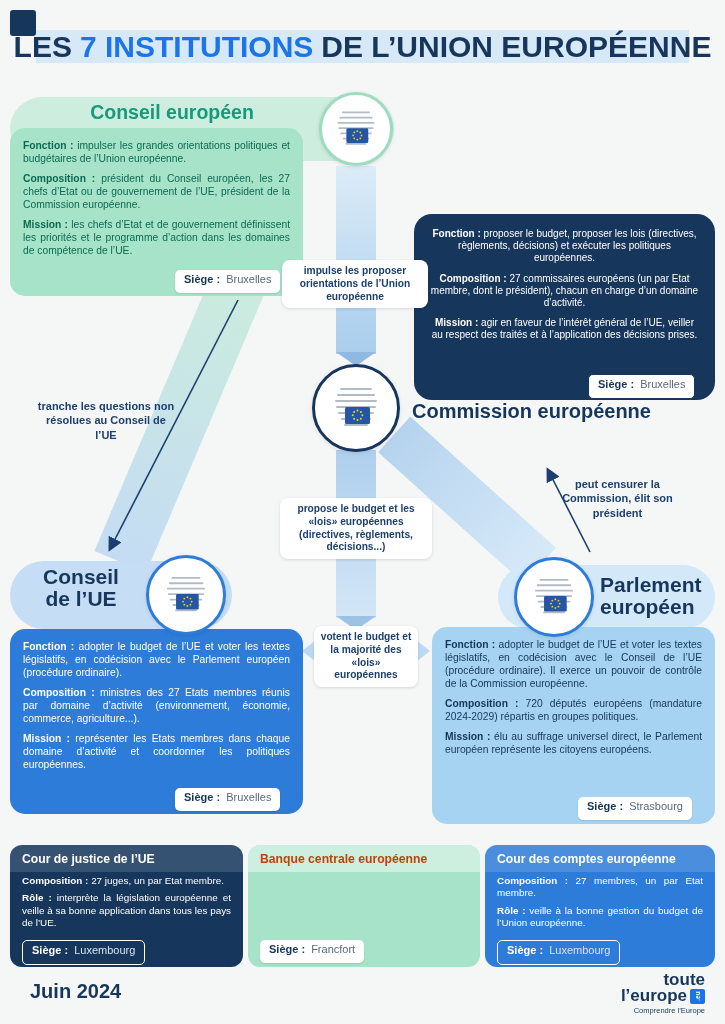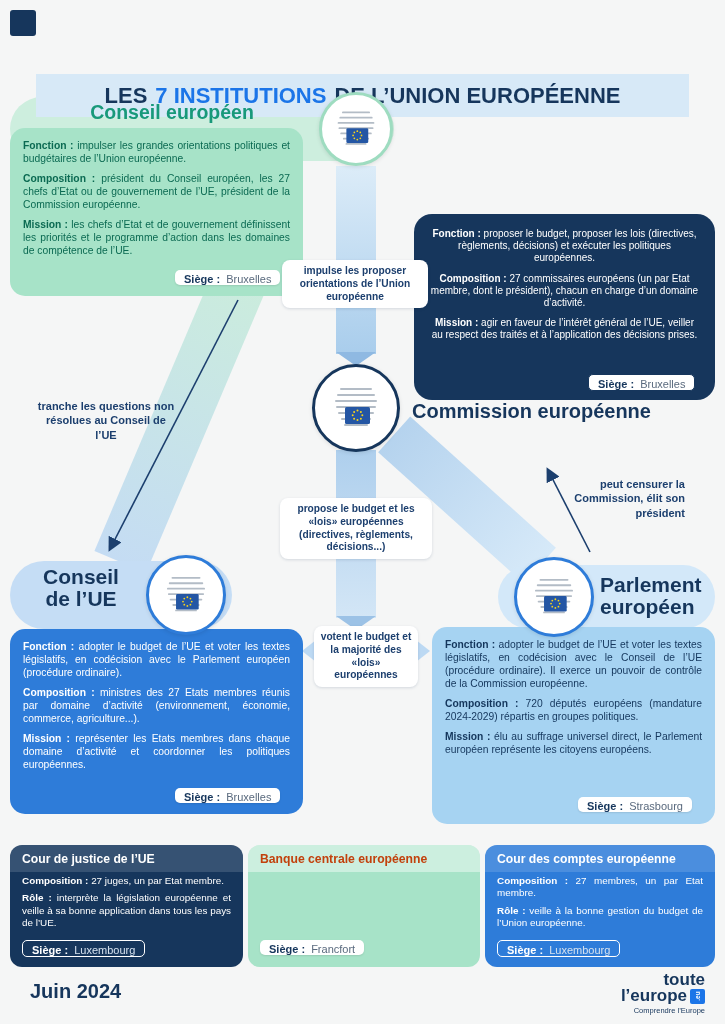--- a/index.html
+++ b/index.html
@@ -2,23 +2,23 @@
 <html><head>
 <meta charset="utf-8">
 <style>
   html,body { margin:0; padding:0; background:#e7e9ea; }
   .page { position:relative; width:725px; height:1024px; background:#f5f6f6; overflow:hidden;
           font-family:"Liberation Sans", sans-serif; }
 
   .brand-square { position:absolute; left:10px; top:10px; width:26px; height:26px;
                   background:#16365c; border-radius:3px; z-index:9; }
 
-  .banner { position:absolute; left:36px; top:30px; width:653px; height:43px; background:#d7e9f7;
+  .banner { position:absolute; left:36px; top:30px; width:653px; height:33px; background:#d7e9f7;
             display:flex; align-items:center; justify-content:center; font-weight:bold;
-            font-size:22px; color:#16365c; z-index:5;margin-top:44px; }
+            font-size:30px; color:#16365c; z-index:5; }
   .banner span { margin:0 4px; white-space:nowrap; }
   .banner .hl { color:#1b75e8; }
 
   
   .band { position:absolute; z-index:1; }
   #band-v1 { left:336px; top:166px; width:40px; height:188px; background:linear-gradient(180deg,#dcecf8,#a9cdec); }
   #band-v2 { left:336px; top:450px; width:40px; height:168px; background:linear-gradient(180deg,#aecfed,#d3e6f6); }
   #band-diag-left  { left:152px; top:268px; width:56px; height:306px; transform:rotate(23deg);
                      background:linear-gradient(180deg,#c6ebda,#bfd9f3); opacity:.9; }
   #band-diag-right { left:443px; top:402px; width:48px; height:196px; transform:rotate(-48deg);
@@ -64,21 +64,21 @@
           font-size:10.3px; line-height:1.26; }
   .card p { margin:0 0 7px; text-align:justify; }
   #card-conseil-eu { left:10px;  top:128px; width:293px; height:168px; background:#a7e3c8; color:#0b6a52; }
   #card-commission { left:414px; top:214px; width:301px; height:186px; background:#16365c; color:#fff;
                      border-radius:18px; padding:14px 15px; font-size:10px; line-height:1.22; }
   #card-commission p { text-align:center; margin:0 0 8px; }
   #card-conseil-ue { left:10px;  top:629px; width:293px; height:185px; background:#2e7cd9; color:#fff; }
   #card-parlement  { left:432px; top:627px; width:283px; height:197px; background:#a6d3f2; color:#14365c; }
 
   
-  .siege { position:absolute; z-index:8; background:#fff; border-radius:5px; padding:3px 9px 0;
+  .siege { position:absolute; z-index:8; background:#fff; border-radius:5px; padding:3px 9px 8px;
            font-size:11px; color:#16365c; white-space:nowrap; box-shadow:0 1px 2px rgba(0,0,0,.10); }
   .siege .sg-label { font-weight:bold; }
   .siege .sg-value { color:#5a6a7e; margin-left:3px; }
   .siege.bordered { border:1.4px solid #16365c; box-shadow:none; }
   .siege.outline  { background:transparent; border:1.3px solid #fff; color:#fff; box-shadow:none; }
   .siege.outline .sg-value { color:#d6e2ef; }
   #sg-conseil-eu { left:175px; top:270px; }
   #sg-commission { left:588px; top:374px; }
   #sg-conseil-ue { left:175px; top:788px; }
   #sg-parlement  { left:578px; top:797px; }
@@ -89,21 +89,21 @@
   
   .flow-box { position:absolute; z-index:7; background:#fff; border-radius:8px; padding:5px 6px;
               font-size:10.2px; font-weight:bold; color:#1c3f6e; text-align:center; line-height:1.25;
               box-shadow:0 1px 3px rgba(20,50,90,.15); box-sizing:border-box; }
   #fb-impulse { left:282px; top:260px; width:146px; }
   #fb-propose { left:280px; top:498px; width:152px; }
   #fb-votent  { left:314px; top:626px; width:104px; }
   .flow-text { position:absolute; z-index:7; font-size:11px; font-weight:bold; color:#1c3f6e;
                text-align:center; line-height:1.3; }
   #ft-tranche { left:36px;  top:399px; width:140px; }
-  #ft-censure { left:550px; top:477px; width:135px;text-align:right; }
+  #ft-censure { left:550px; top:477px; width:135px; }
 
   
   .bcard { position:absolute; top:845px; height:122px; z-index:5; border-radius:12px; box-sizing:border-box;
            font-size:9.9px; line-height:1.24; overflow:hidden; }
   .bcard .bhead { font-weight:bold; font-size:12.2px; padding:7px 12px 5px; }
   .bcard .bbody { padding:3px 12px 0; }
   .bcard p { margin:0 0 5px; text-align:justify; }
   #bc-justice { left:10px;  width:233px; background:#16365c; color:#fff; }
   #bc-justice .bhead { background:rgba(255,255,255,.14); }
   #bc-bce     { left:248px; width:232px; background:#a7e3c8; color:#0b5f4e; }

